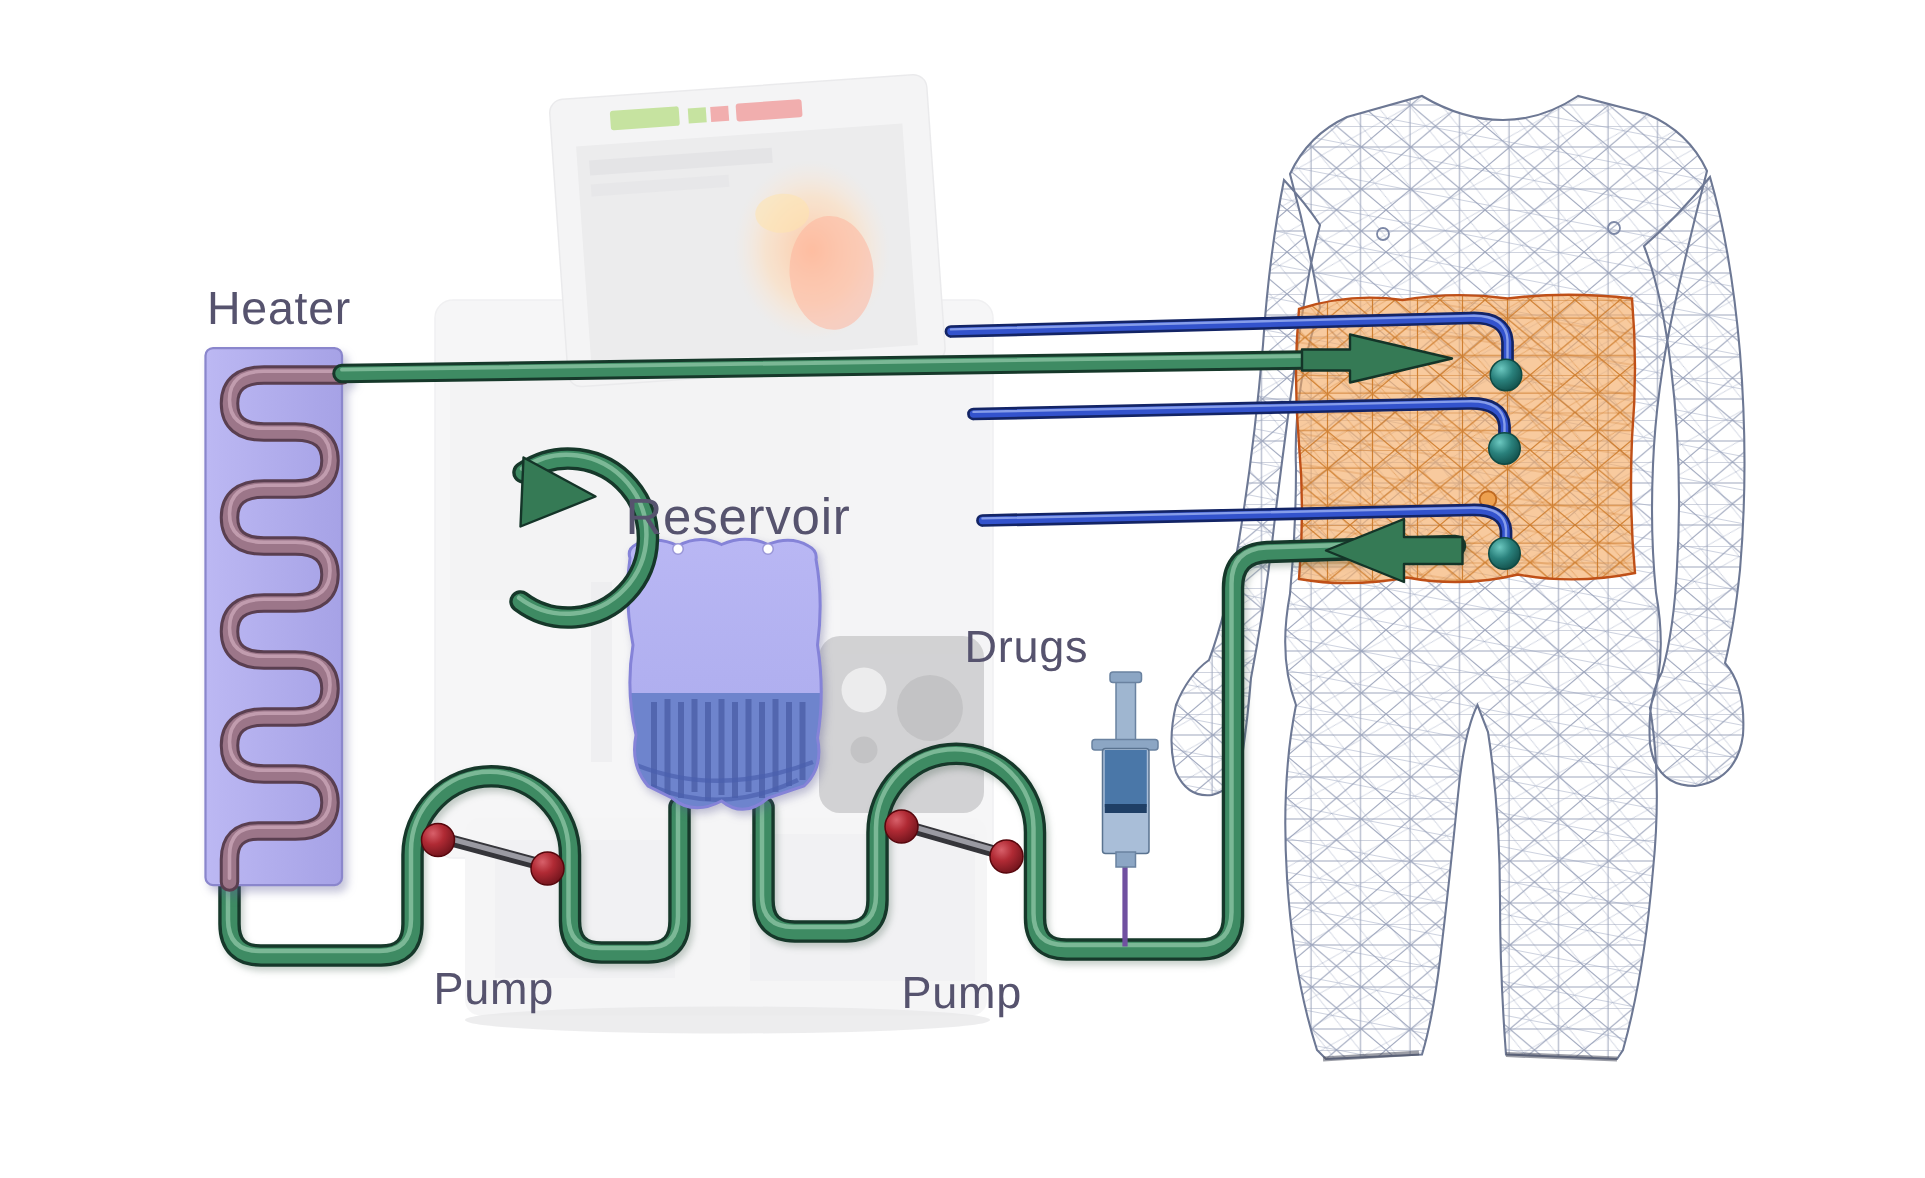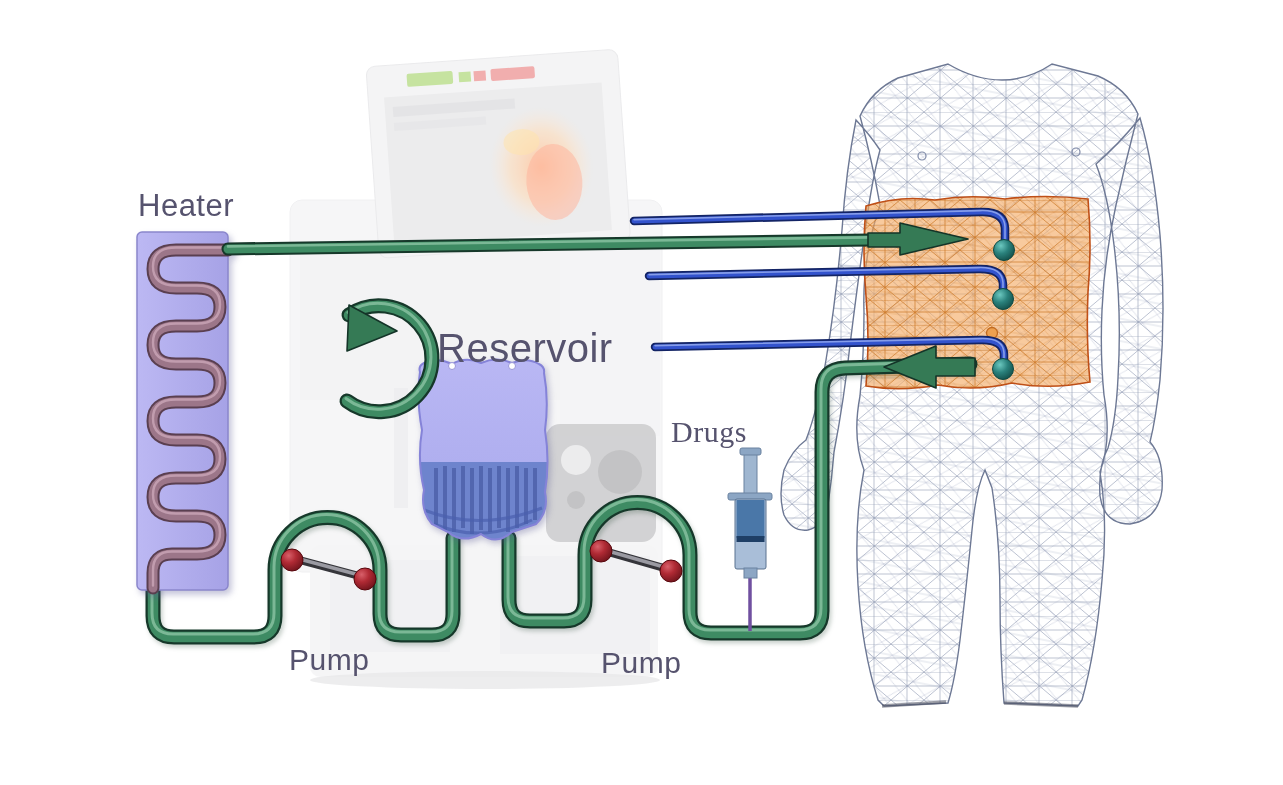--- a/index.html
+++ b/index.html
@@ -3,22 +3,22 @@
 <meta charset="utf-8">
 <style>
   html,body{margin:0;padding:0;background:#ffffff;width:1283px;height:785px;overflow:hidden;}
   #stage{position:relative;width:1187px;height:785px;background:#ffffff;
          font-family:"Liberation Sans","DejaVu Sans",sans-serif;padding-left:25px;}
   #artwork{position:absolute;left:0;top:0;width:1283px;height:785px;}
   .lbl{position:absolute;color:#56536e;letter-spacing:.5px;white-space:nowrap;
        font-weight:500;user-select:none;}
   .lbl-heater{left:138px;top:188px;font-size:31px;}
   .lbl-thermo{left:632px;top:173px;font-size:28px;}
-  .lbl-reservoir{left:417px;top:326px;font-size:40px;margin-left:20px;}
-  .lbl-drugs{left:671px;top:415px;font-size:30px;font-family:Liberation Serif, serif;}
+  .lbl-reservoir{left:417px;top:326px;font-size:34px;}
+  .lbl-drugs{left:643px;top:415px;font-size:30px;}
   .lbl-pump1{left:289px;top:643px;font-size:30px;}
   .lbl-pump2{left:601px;top:646px;font-size:30px;}
 
   
   .tg-o{stroke:#16382a;stroke-width:15;fill:none;stroke-linecap:round;stroke-linejoin:round;}
   .tg-m{stroke:#3e8b63;stroke-width:10.5;fill:none;stroke-linecap:round;stroke-linejoin:round;}
   .tg-h{stroke:#86bf9f;stroke-width:3;fill:none;stroke-linecap:round;stroke-linejoin:round;opacity:.85;}
   .ts-o{stroke:#16382a;stroke-width:13;fill:none;stroke-linecap:round;}
   .ts-m{stroke:#3e8b63;stroke-width:9;fill:none;stroke-linecap:round;}
   .ts-h{stroke:#86bf9f;stroke-width:2.6;fill:none;stroke-linecap:round;opacity:.85;}

